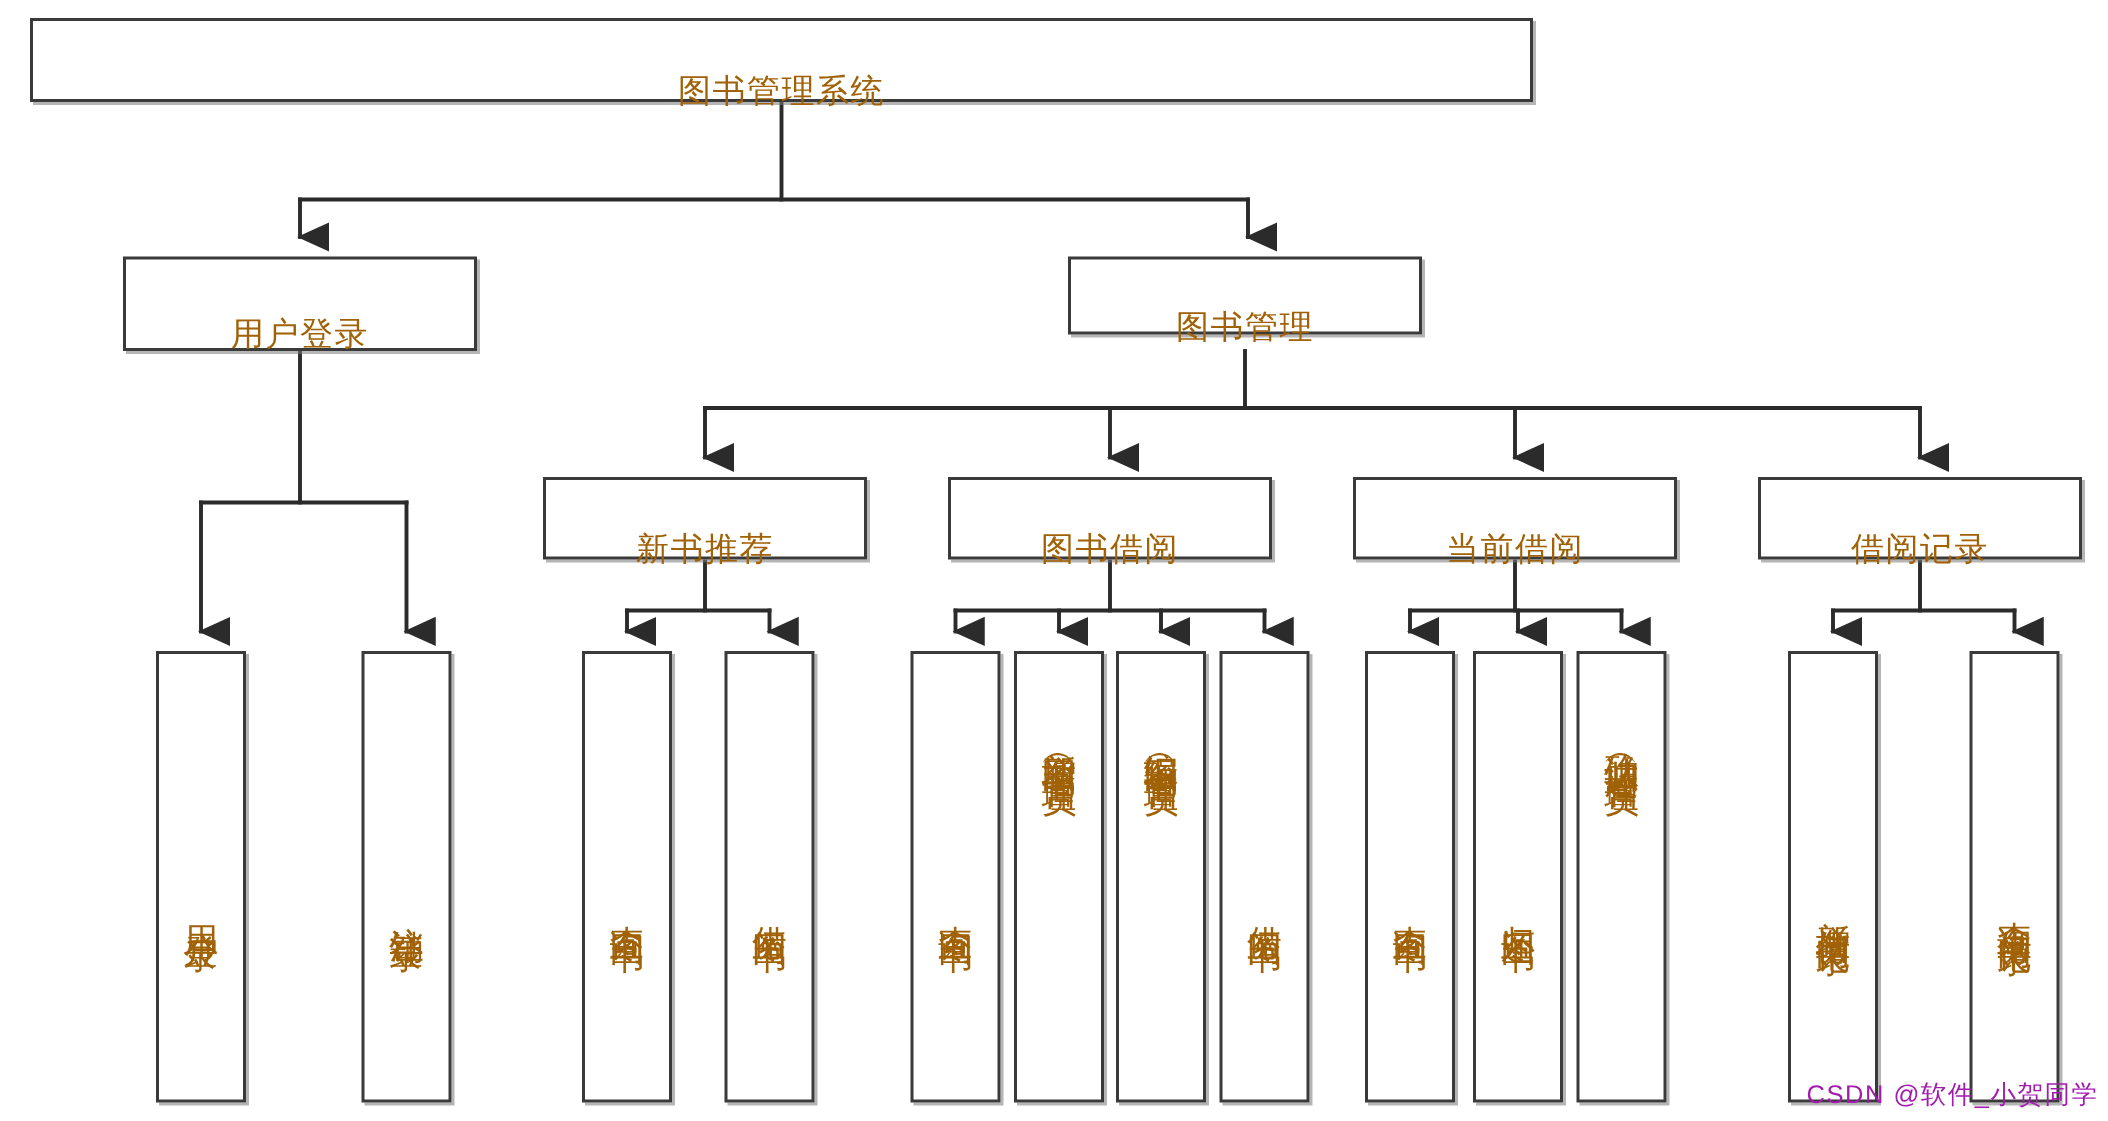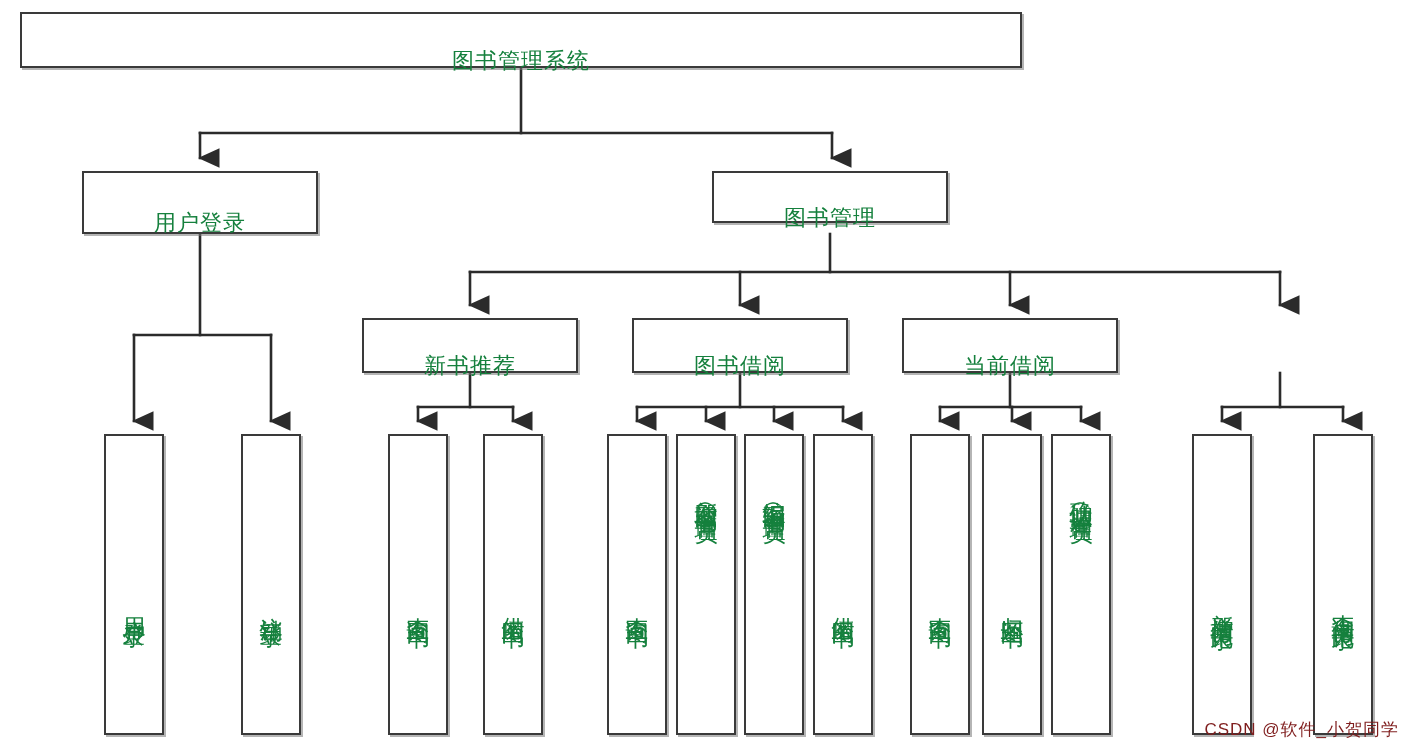--- a/index.html
+++ b/index.html
@@ -17,21 +17,21 @@
     background:#ffffff;
     border:2px solid #3a3a3a;
     box-shadow:2px 2px 0 0 rgba(120,120,120,0.55);
     display:flex;
     align-items:center;
     justify-content:center;
   }
   .node .lbl{
     font-size:22px;
     line-height:1.25;
-    color:#15803d;
+    color:#a16207;
     letter-spacing:1px;
     white-space:nowrap;
     margin-top:41px;
   }
   .node.leaf{
     align-items:flex-start;
     justify-content:center;
     padding-top:6px;
   }
   .node.leaf .lbl{
@@ -44,21 +44,21 @@
   }
   .node.leaf.center-v{
     align-items:center;
     padding-top:0;
   }
   #watermark{
     position:absolute;
     right:6px;
     bottom:6px;
     font-size:17px;
-    color:#7f1d1d;
+    color:#a21caf;
     letter-spacing:1px;
     white-space:nowrap;
     pointer-events:none;
   }
 </style>
 </head>
 <body>
 
 <div id="stage">
 
@@ -125,20 +125,23 @@
 
   <div class="node" id="node-l3-0" style="left: 362px; top: 318px; width: 216px; height: 55px; font-family: Liberation Serif, serif;">
     <span class="lbl">新书推荐</span>
   </div>
   <div class="node" id="node-l3-1" style="left: 632px; top: 318px; width: 216px; height: 55px;">
     <span class="lbl">图书借阅</span>
   </div>
   <div class="node" id="node-l3-2" style="left: 902px; top: 318px; width: 216px; height: 55px;">
     <span class="lbl">当前借阅</span>
   </div>
+  <div class="node" id="node-l3-3" style="left: 1172px; top: 318px; width: 216px; height: 55px;">
+    <span class="lbl">借阅记录</span>
+  </div>
 
   <div class="node leaf center-v" id="node-leaf-0" style="left: 104px; top: 434px; width: 60px; height: 301px;">
     <span class="lbl">用户登录</span>
   </div>
   <div class="node leaf center-v" id="node-leaf-1" style="left: 241px; top: 434px; width: 60px; height: 301px;">
     <span class="lbl">注销登录</span>
   </div>
   <div class="node leaf center-v" id="node-leaf-2" style="left: 388px; top: 434px; width: 60px; height: 301px;">
     <span class="lbl">查询图书</span>
   </div>

